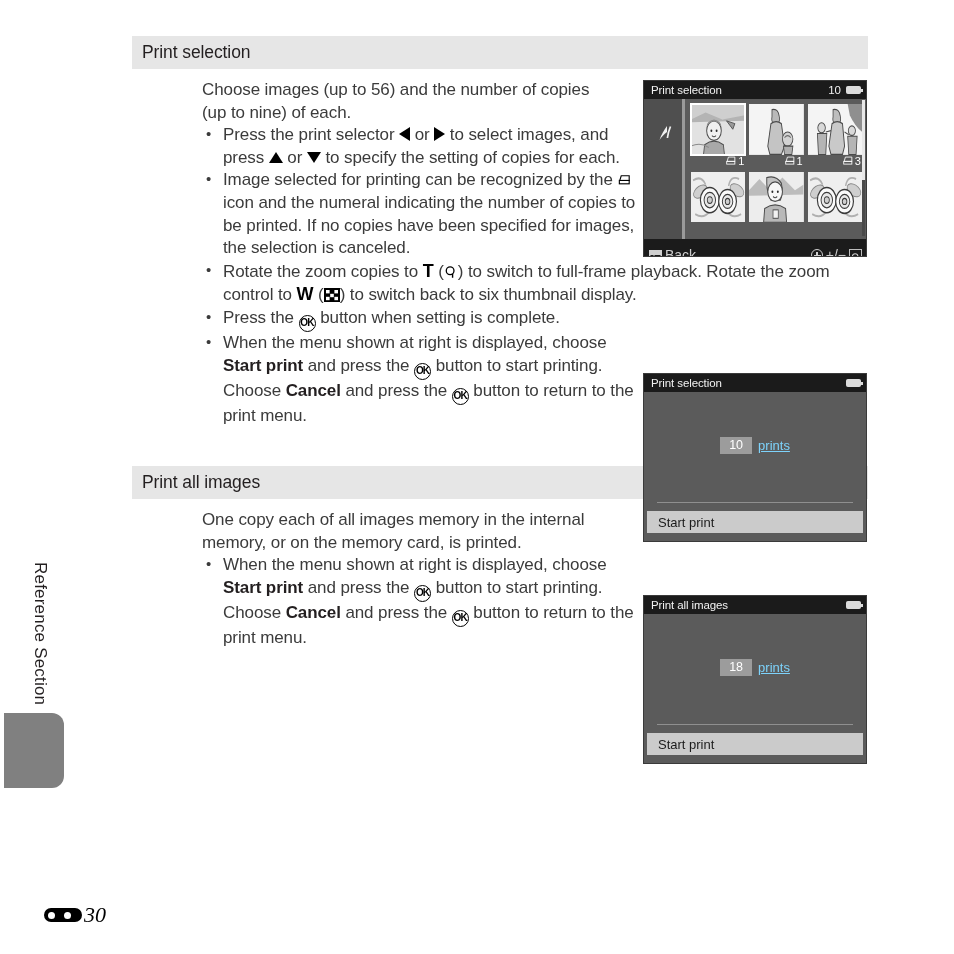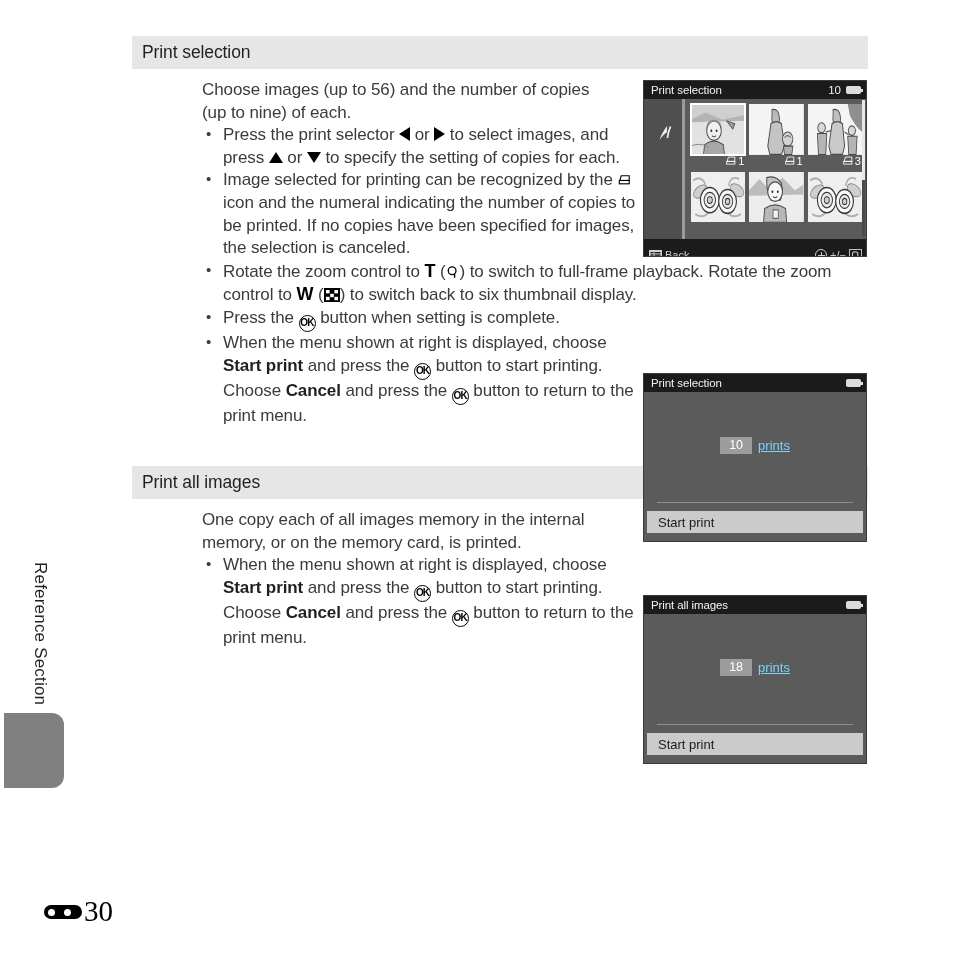--- a/index.html
+++ b/index.html
@@ -67,21 +67,22 @@
     content: "";
     position: absolute;
     left: 4px; top: 8px;
     width: 7px; height: 7px;
     background: #fff;
     border-radius: 50%;
     box-shadow: 16px 0 0 0 #fff;
   }
   .page-num {
     font-family: "Liberation Serif", serif;
-    font-size: 29px;
+    font-style: italic;
+    font-size: 22px;
     font-weight: 400;
     color: #000;
     line-height: 1;
   }
 
   
   .content {
     position: absolute;
     left: 132px;
     top: 36px;
@@ -310,21 +311,21 @@
 
   .scr-botbar {
     height: 32px;
     background: #1b1b1b;
     display: flex;
     align-items: center;
     justify-content: space-between;
     padding: 0 4px 0 5px;
     box-sizing: border-box;
     color: #cfcfcf;
-    font-size: 11px;
+    font-size: 14px;
   }
   .botleft, .botright { display: flex; align-items: center; gap: 3px; }
   .menu-chip {
     display: inline-block;
     width: 13px; height: 10px;
     background: #d0d0d0;
     position: relative;
   }
   .dial-glyph {
     display: inline-block;
@@ -443,21 +444,21 @@
         </li>
 
         <li class="narrow">
           <span>Image selected for printing can be recognized by the </span><span class="printer-glyph"><svg viewBox="0 0 16 16" width="15" height="15">
                 <path d="M3 9 L4.5 4 L13 4 L13 9 Z" fill="none" stroke="#000" stroke-width="1.2"></path>
                 <rect x="2.5" y="9" width="10.5" height="3.6" fill="none" stroke="#000" stroke-width="1.2"></rect>
               </svg></span><span> icon and the numeral indicating the number of copies to be printed. If no copies have been specified for images, the selection is canceled.</span>
         </li>
 
         <li class="wide">
-          <span>Rotate the zoom control to </span><span class="bold-T">T</span><span> (</span><span class="mag-glyph"><svg viewBox="0 0 16 16" width="14" height="15">
+          <span>Rotate the zoom copies to </span><span class="bold-T">T</span><span> (</span><span class="mag-glyph"><svg viewBox="0 0 16 16" width="14" height="15">
                 <circle cx="7" cy="6" r="4.4" fill="none" stroke="#000" stroke-width="1.5"></circle>
                 <line x1="9.8" y1="9.4" x2="9.8" y2="14" stroke="#000" stroke-width="1.6"></line>
               </svg></span><span>) to switch to full-frame playback. Rotate the zoom control to </span><span class="bold-W">W</span><span> (</span><span class="thumbgrid-glyph"><svg viewBox="0 0 16 14" width="16" height="14">
                 <rect x="0" y="0" width="16" height="14" fill="#000"></rect>
                 <rect x="2" y="2" width="3.6" height="3.4" fill="#fff"></rect>
                 <rect x="10.4" y="2" width="3.6" height="3.4" fill="#fff"></rect>
                 <rect x="6.2" y="5.8" width="3.6" height="3.4" fill="#fff"></rect>
                 <rect x="2" y="8.8" width="3.6" height="3.4" fill="#fff"></rect>
                 <rect x="10.4" y="8.8" width="3.6" height="3.4" fill="#fff"></rect>
               </svg></span><span>) to switch back to six thumbnail display.</span>

